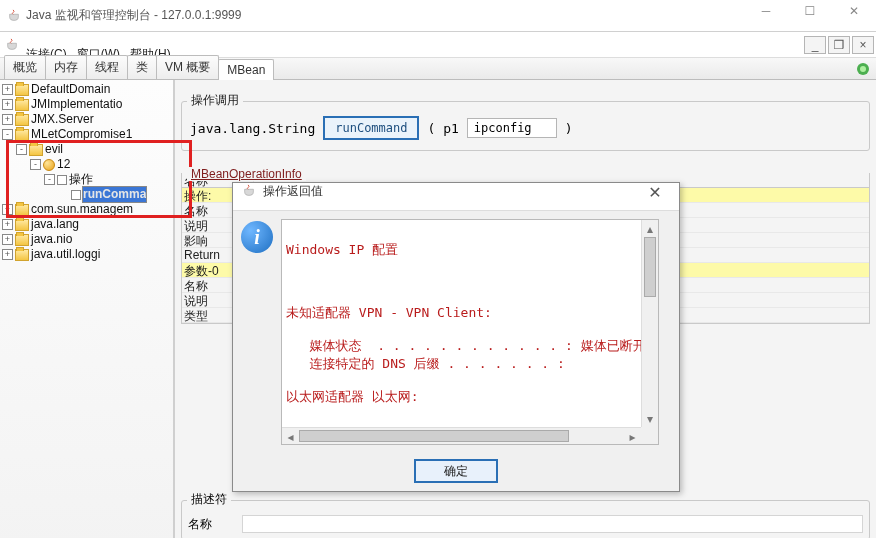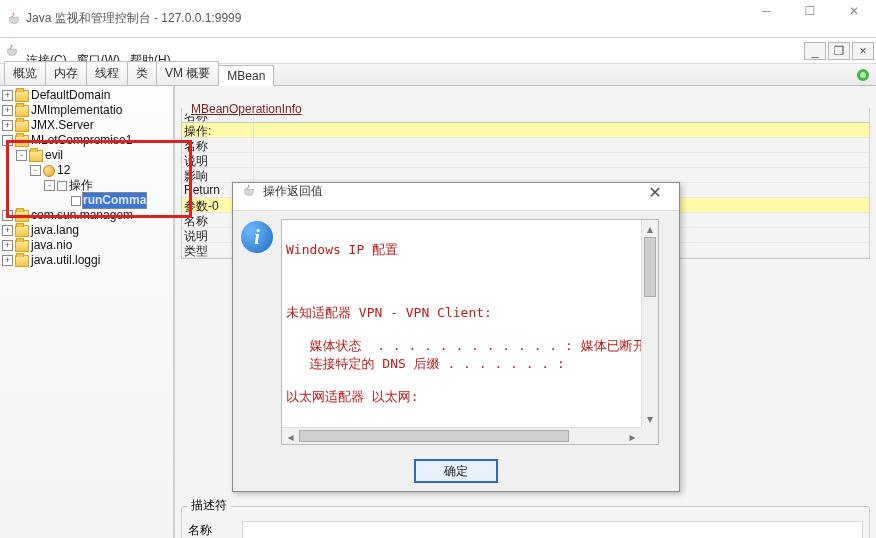--- a/index.html
+++ b/index.html
@@ -1,18 +1,18 @@
 <!DOCTYPE html>
 <html><head>
 <meta charset="utf-8">
 <style>
   * { box-sizing: border-box; margin: 0; padding: 0; font-family: "Microsoft YaHei", Tahoma, sans-serif; font-size: 12px; }
   body { background: #fff; width: 876px; height: 538px; position: relative; overflow: hidden; }
 
-  .titlebar { height: 38px; background: #fff; border-bottom: 1px solid #d0d0d0; display: flex; align-items: center; padding: 0 6px; }
+  .titlebar { height: 32px; background: #fff; border-bottom: 1px solid #d0d0d0; display: flex; align-items: center; padding: 0 6px; }
   .titlebar .java-icon { width: 16px; height: 16px; margin-right: 4px; display:flex; align-items:center; justify-content:center;}
   .titlebar .title { color: #555; }
   .win-buttons-outer { position: absolute; top: 0; right: 0; display: flex; }
   .win-buttons-outer .wb { width: 44px; height: 22px; display:flex; align-items:center; justify-content:center; color:#888; }
   .win-buttons-outer .wb.close { color:#888; }
 
   .menubar { height: 26px; background: #fff; display: flex; align-items: center; padding: 0 4px; border-bottom: 1px solid #ddd; position:relative;}
   .menubar .java-icon { width: 16px; height: 16px; margin-right: 6px; display:flex; align-items:center; justify-content:center;}
   .menubar .menu { margin-right: 10px; color: #222; margin-top: 20px; }
   .menu u { text-decoration: underline; }
@@ -210,20 +210,30 @@
         <div class="tree-row">
           <span class="spacer" style="width: 0px;"></span>
           <span class="toggle">+</span>
           <span class="folder-icon"></span>
           <span class="label">java.util.loggi</span>
         </div>
       </div>
   </div>
 
   <div class="main-panel">
+    <div class="op-invoke">
+      <span class="gb-title">操作调用</span>
+      <div class="gb-body">
+        <span class="mono">java.lang.String</span>
+        <button class="btn-runcmd">runCommand</button>
+        <span class="mono">( p1</span>
+        <input class="param-input" value="ipconfig" style="">
+        <span class="mono">)</span>
+      </div>
+    </div>
 
     <div class="info-title">
       <span class="gb-title">MBeanOperationInfo</span>
     </div>
     <div class="info-table" id="info-table">
         <div class="row hdr">
           <div class="k">名称</div>
           <div class="v"></div>
         </div>
         <div class="row yellow">

